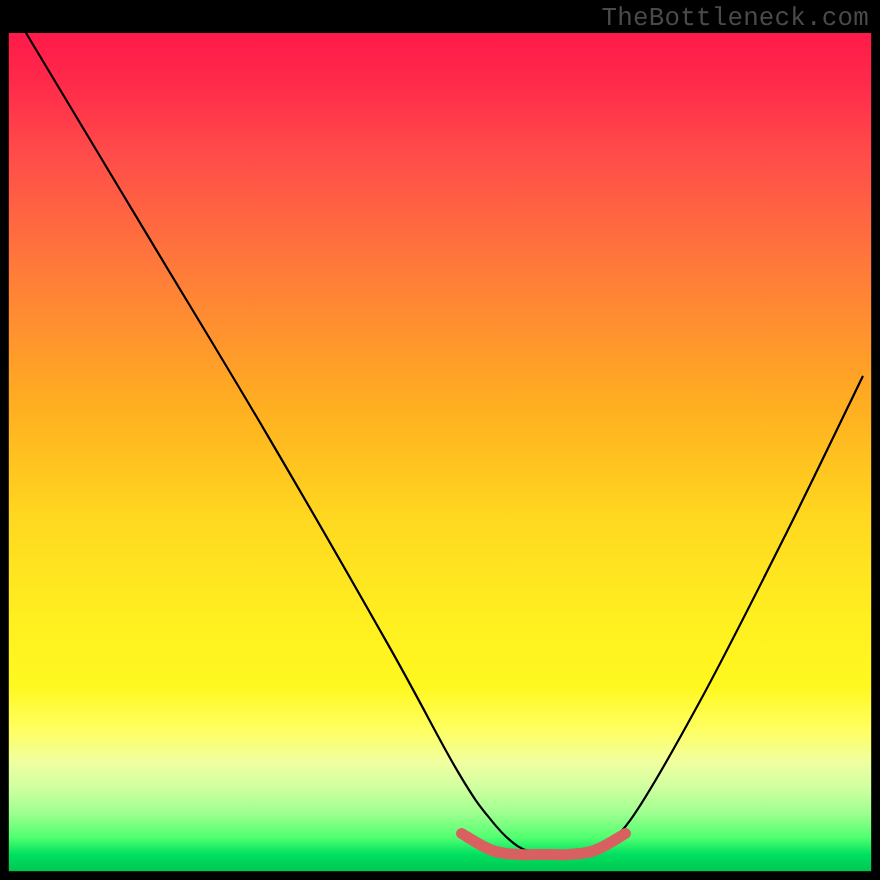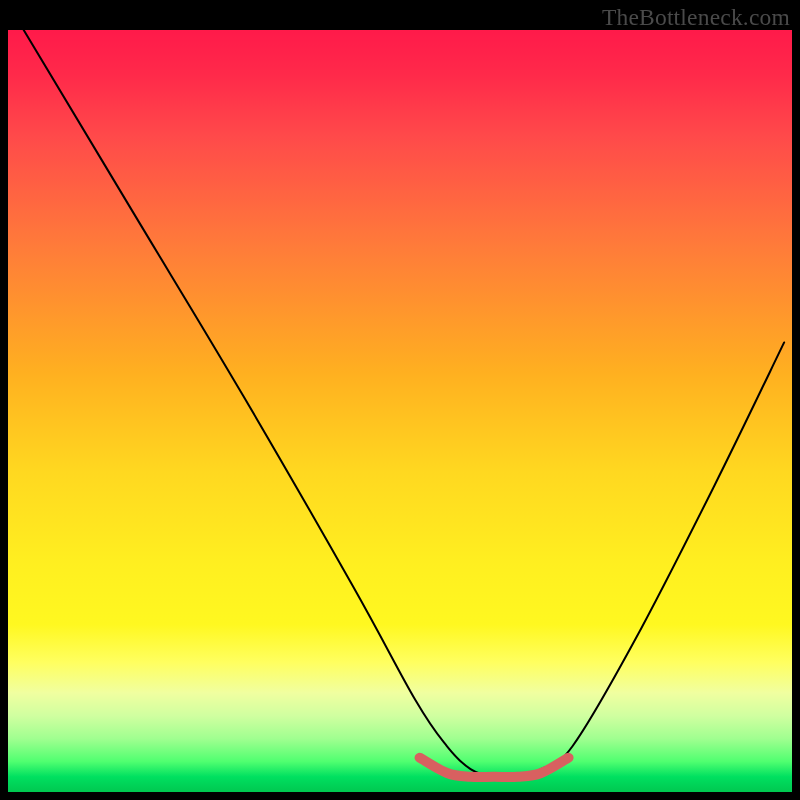--- a/index.html
+++ b/index.html
@@ -33,21 +33,21 @@
       #50ff70 96%,
       #00e060 98%,
       #00c850 100%
     );
   }
   .watermark {
     position: absolute;
     top: 4px;
     right: 10px;
     color: #4a4a4a;
-    font-family: Liberation Serif, serif;
+    font-family: Liberation Mono, monospace;
     font-size: 23.5px;
     letter-spacing: 0.2px;
   }
   svg.curve {
     position: absolute;
     left: 0;
     top: 0;
     width: 784px;
     height: 762px;
   }

